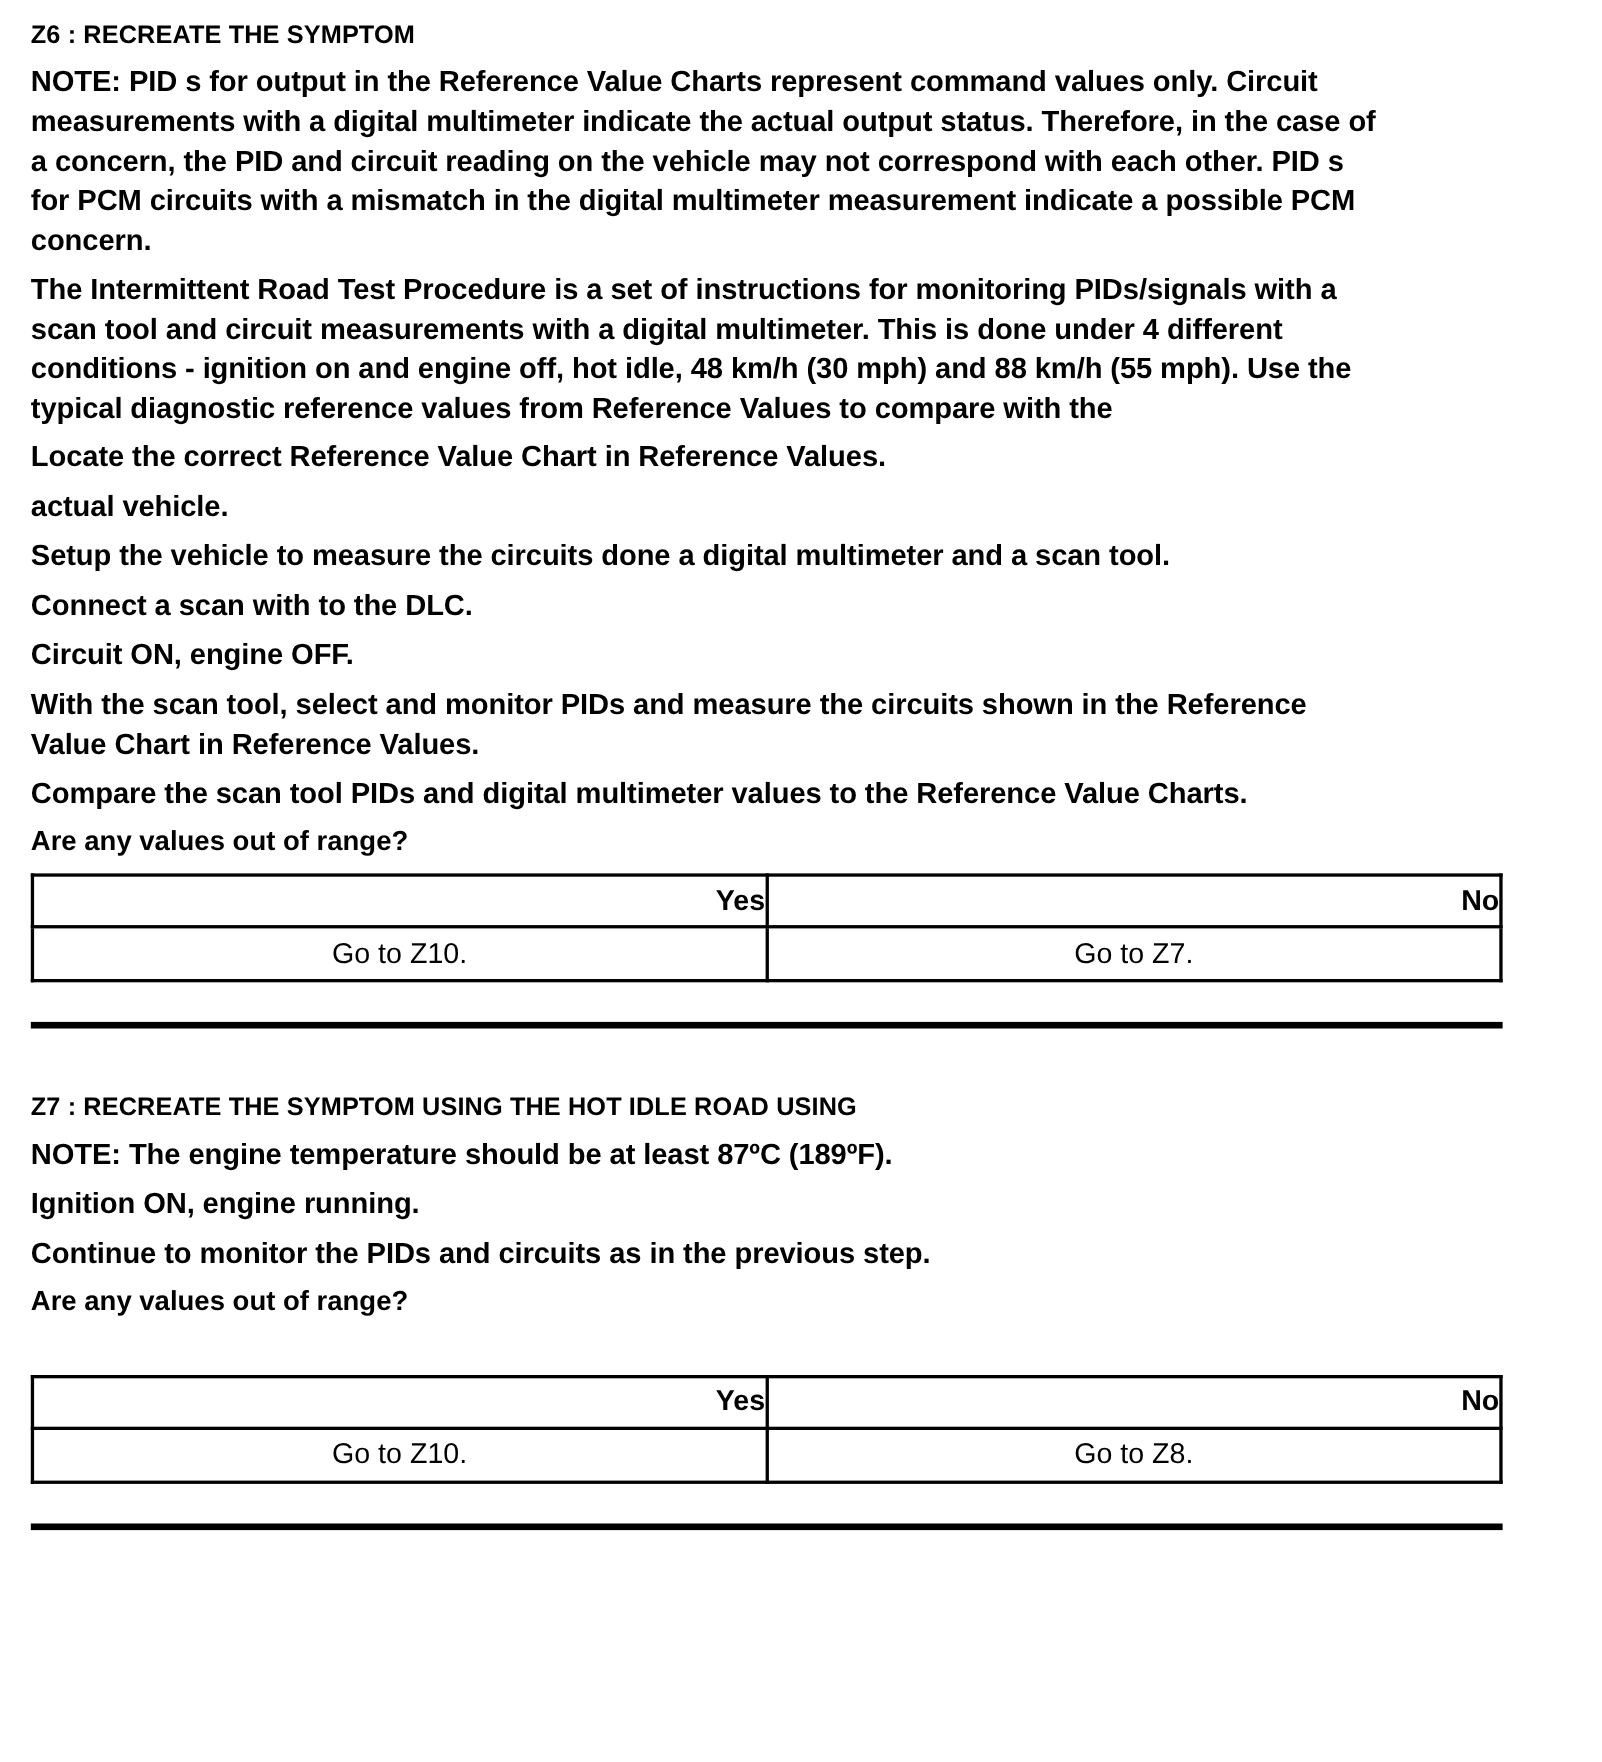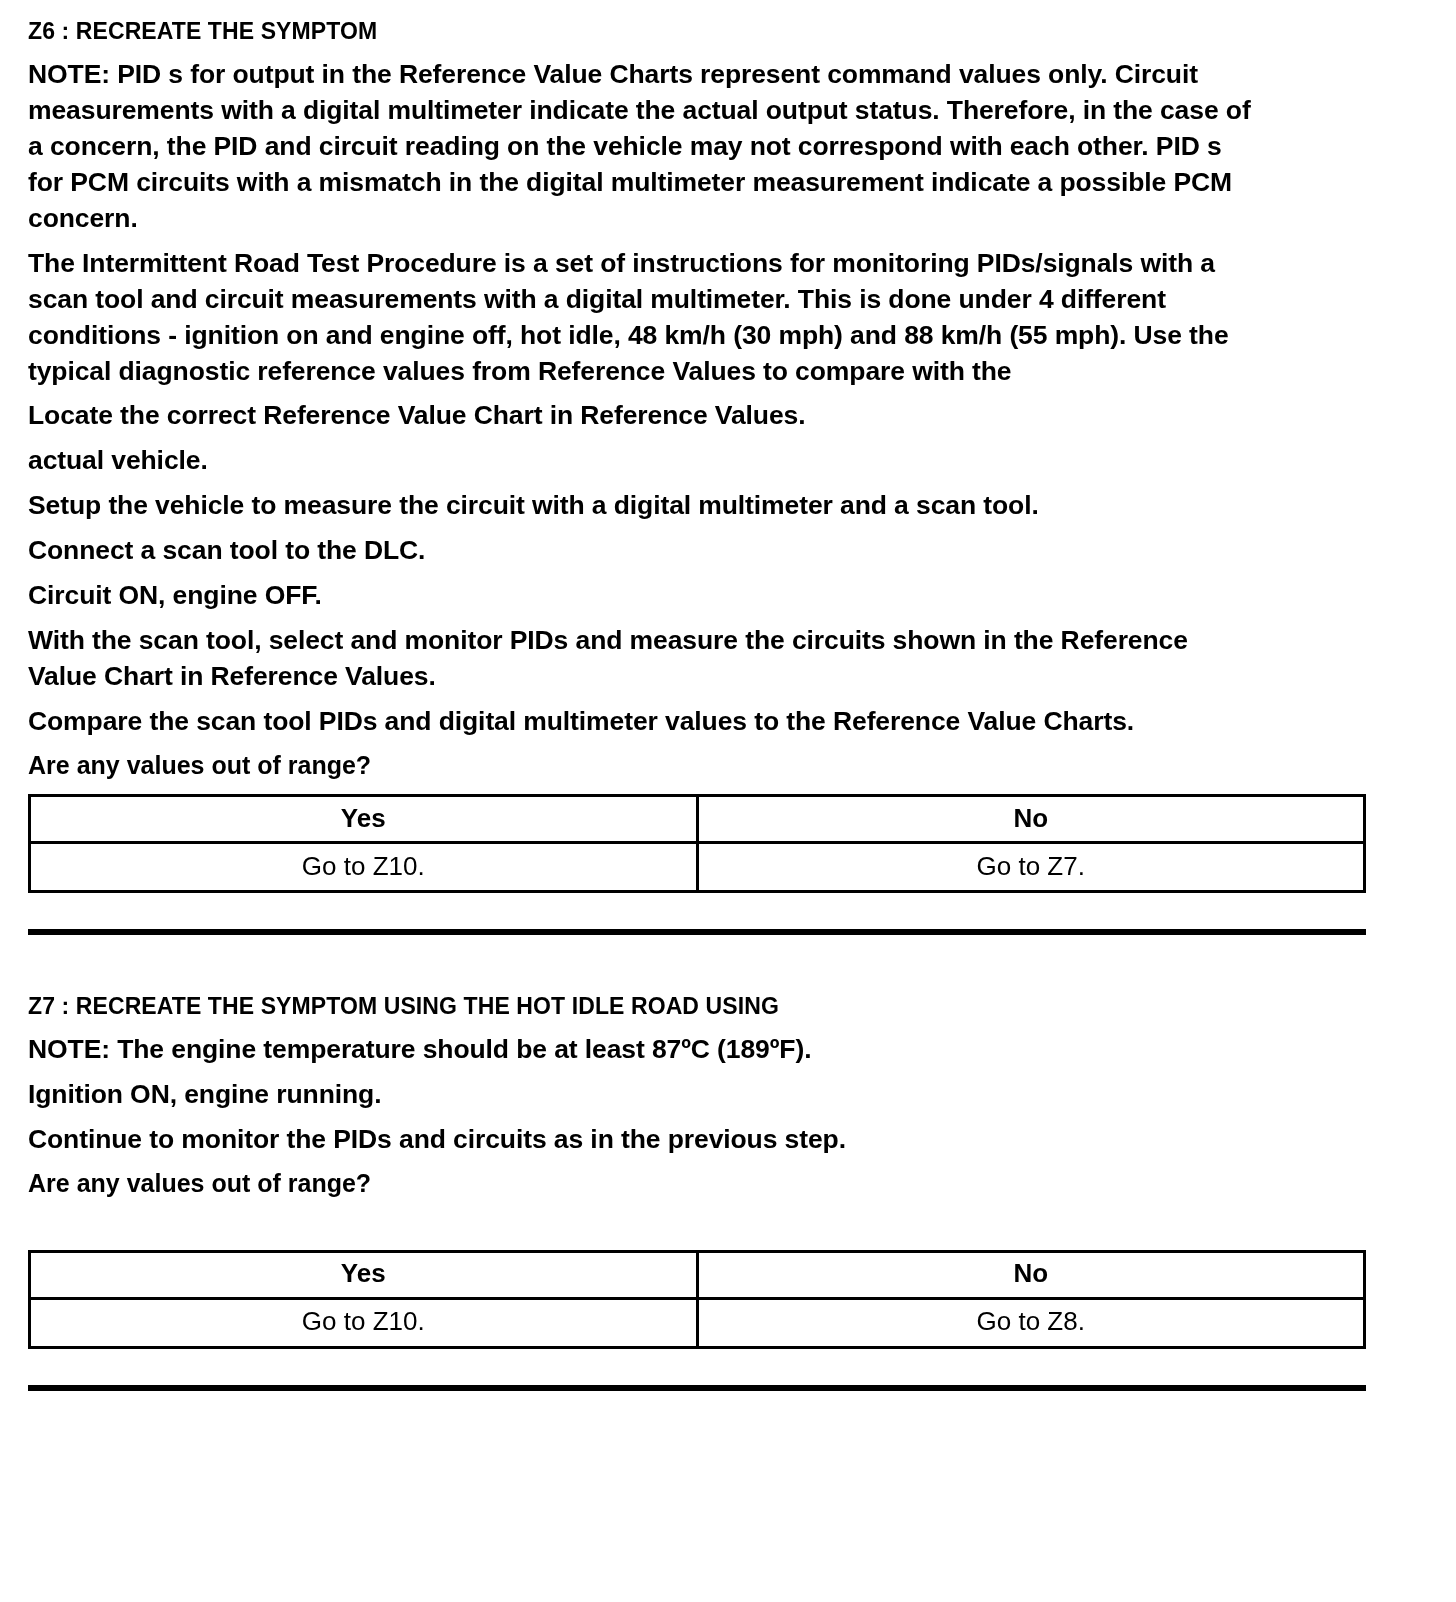--- a/index.html
+++ b/index.html
@@ -50,20 +50,21 @@
   table.answers td {
     border: 3px solid #000000;
     height: 40px;
     text-align: center;
     font-size: 26px;
     padding: 2px 0 4px 0;
   }
   table.answers td.head {
     font-weight: bold;
     height: 38px;
+    text-align: right;
   }
   .rule {
     border: none;
     border-top: 6px solid #000000;
     margin: 36px 0 0 0;
     width: 1338px;
   }
   .spacer-lg {
     height: 58px;
   }
@@ -81,23 +82,23 @@
 
     <p class="para">NOTE:  PID s for output in the Reference Value Charts represent command values only. Circuit measurements with a digital multimeter indicate the actual output status. Therefore, in the case of a concern, the PID and circuit reading on the vehicle may not correspond with each other. PID s for PCM circuits with a mismatch in the digital multimeter measurement indicate a possible PCM concern.</p>
 
 
     <p class="para tight">The Intermittent Road Test Procedure is a set of instructions for monitoring PIDs/signals with a scan tool and circuit measurements with a digital multimeter. This is done under 4 different conditions - ignition on and engine off, hot idle, 48 km/h (30 mph) and 88 km/h (55 mph). Use the typical diagnostic reference values from Reference Values to compare with the</p>
 
     <p class="para">Locate the correct Reference Value Chart in Reference Values.</p>
 
     <p class="para">actual vehicle.</p>
 
-    <p class="para">Setup the vehicle to measure the circuit with a digital multimeter and a scan tool.</p>
+    <p class="para">Setup the vehicle to measure the circuits done a digital multimeter and a scan tool.</p>
 
-    <p class="para">Connect a scan tool to the DLC.</p>
+    <p class="para">Connect a scan with to the DLC.</p>
 
     <p class="para">Circuit ON, engine OFF.</p>
 
     <p class="para">With the scan tool, select and monitor PIDs and measure the circuits shown in the Reference Value Chart in Reference Values.</p>
 
     <p class="para">Compare the scan tool PIDs and digital multimeter values to the Reference Value Charts.</p>
 
     <p class="question">Are any values out of range?</p>
 
     <table class="answers">

